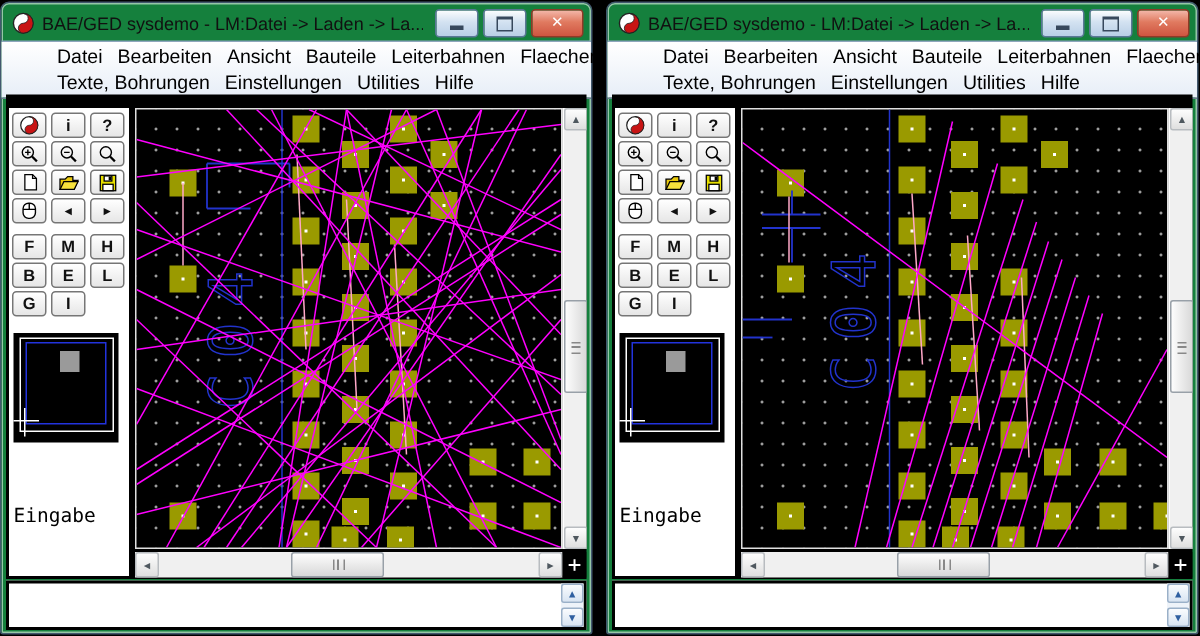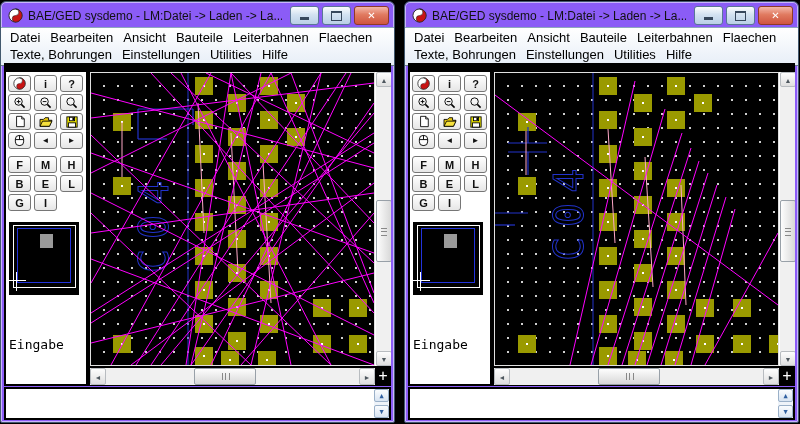--- a/index.html
+++ b/index.html
@@ -1,18 +1,18 @@
 <!DOCTYPE html>
 <html><head>
 <meta charset="utf-8">
 <style>
   html,body{margin:0;padding:0;}
   body{width:800px;height:424px;background:#000;position:relative;overflow:hidden;
        font-family:"Liberation Sans",sans-serif;-webkit-font-smoothing:antialiased;}
-  .window{position:absolute;top:1px;width:393px;height:420px;background:#8b5cf6;
+  .window{position:absolute;top:1px;width:393px;height:420px;background:#15803d;
           border:1px solid #42586e;border-radius:6px 6px 2px 2px;
           box-shadow:inset 0 0 0 1px rgba(255,255,255,.55);}
   #win0{left:0;} #win1{left:404px;}
 
   
   .titlebar{height:23px;display:flex;align-items:center;gap:5px;padding:2px 5px 0 7px;
             font-size:12px;color:#111;}
   .app-icon{width:15px;height:15px;display:inline-flex;flex:none;}
   .title{flex:1;white-space:nowrap;overflow:hidden;}
   .winbtns{display:flex;flex:none;}
@@ -20,21 +20,21 @@
         background:linear-gradient(#fbfdfe,#d3e2f1 45%,#b9cfe6);
         display:inline-flex;align-items:flex-end;justify-content:center;cursor:default;}
   .wbtn.close{width:33px;background:linear-gradient(#f3b7a9,#e07a60 45%,#cf5540);
         border-color:#8e3a27;color:#fff;font-size:10px;align-items:center;line-height:1;}
   .g-min{width:9px;height:3px;background:#37485c;margin-bottom:4px;}
   .g-max{width:9px;height:7px;border:1px solid #37485c;border-top:2px solid #37485c;margin-bottom:3px;background:transparent;}
 
   
   .menubar{background:linear-gradient(#ffffff,#e7eef7);border-top:1px solid #8ea6bd;
            border-bottom:1px solid #6d7e90;padding:1px 0 2px;}
-  .menurow{padding:0 4px;height:17px;line-height:17px;font-size:13px;display:flex;white-space:nowrap;}
+  .menurow{padding:0 4px;height:17px;line-height:17px;font-size:13px;display:flex;white-space:nowrap;margin-left:28px;}
   .mi{padding:0 5px;}
 
   
   .content{position:absolute;left:3px;right:3px;top:61px;bottom:36px;background:#000;overflow:hidden;}
 
   
   .panel{position:absolute;left:2px;top:9px;width:80px;bottom:2px;background:#fff;}
   .tool-grid{display:grid;grid-template-columns:repeat(3,23px);gap:2px 3px;padding:3px 0 0 2px;}
   .tb{width:23px;height:17px;border:1px solid #767676;border-radius:3px;
       background:linear-gradient(#ffffff,#e6e6e6);display:flex;align-items:center;

